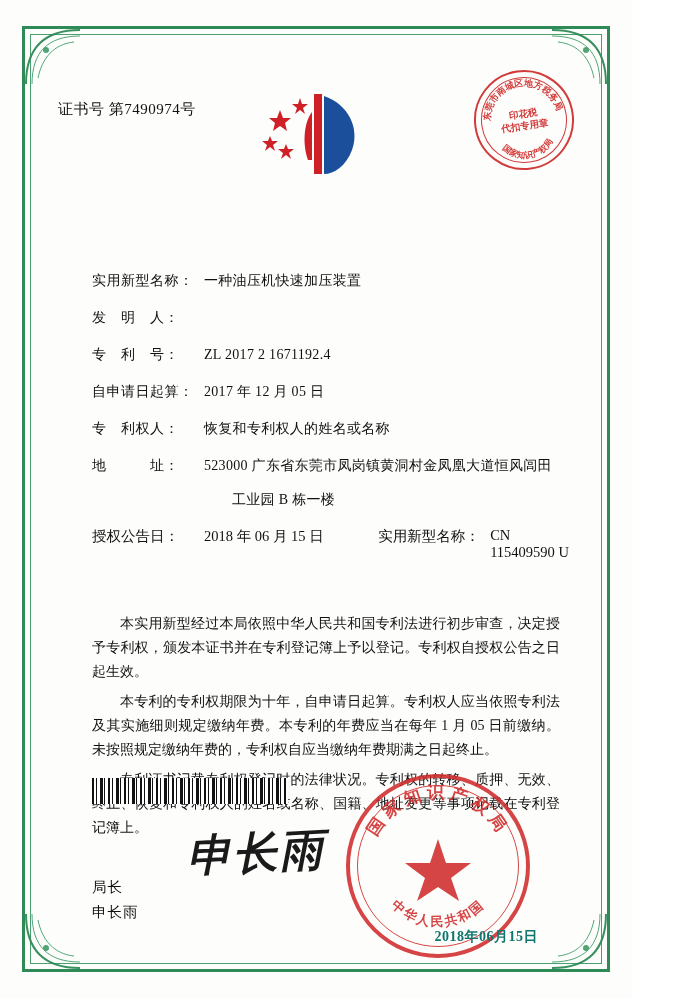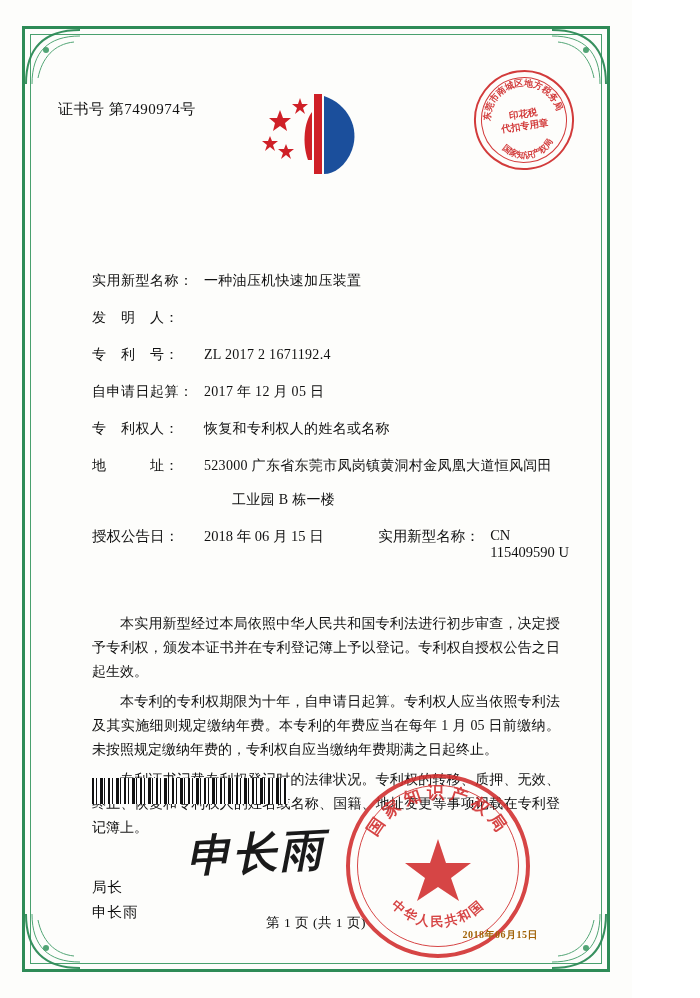--- a/index.html
+++ b/index.html
@@ -248,22 +248,22 @@
     position: absolute;
     left: 0; top: 0;
     width: 176px; height: 176px;
     font-size: 15px;
     font-weight: bold;
   }
   .stamp-date {
     position: absolute;
     right: 42px;
     top: 872px;
-    font-size: 10px;
-    color: #a16207;
+    font-size: 14px;
+    color: #0f766e;
     font-weight: bold;
     letter-spacing: 0.5px;
   }
 
   .page-footer {
     position: absolute;
     left: 0;
     right: 0;
     bottom: 10px;
     text-align: center;
@@ -424,16 +424,15 @@
           <textPath href="#mainbotarc" startOffset="50%" text-anchor="middle">中华人民共和国</textPath>
         </text>
       </svg>
       <svg class="star-center" viewBox="0 0 70 70">
         <polygon points="35,8 43,32 68,32 48,47 56,70 35,56 14,70 22,47 2,32 27,32" fill="#d12c2c"></polygon>
       </svg>
     </div>
 
     <div class="stamp-date">2018年06月15日</div>
 
-    <div class="page-footer">第 1 页 (共 1 页)</div>
 
   </div>
 </div>
 
 </body></html>

